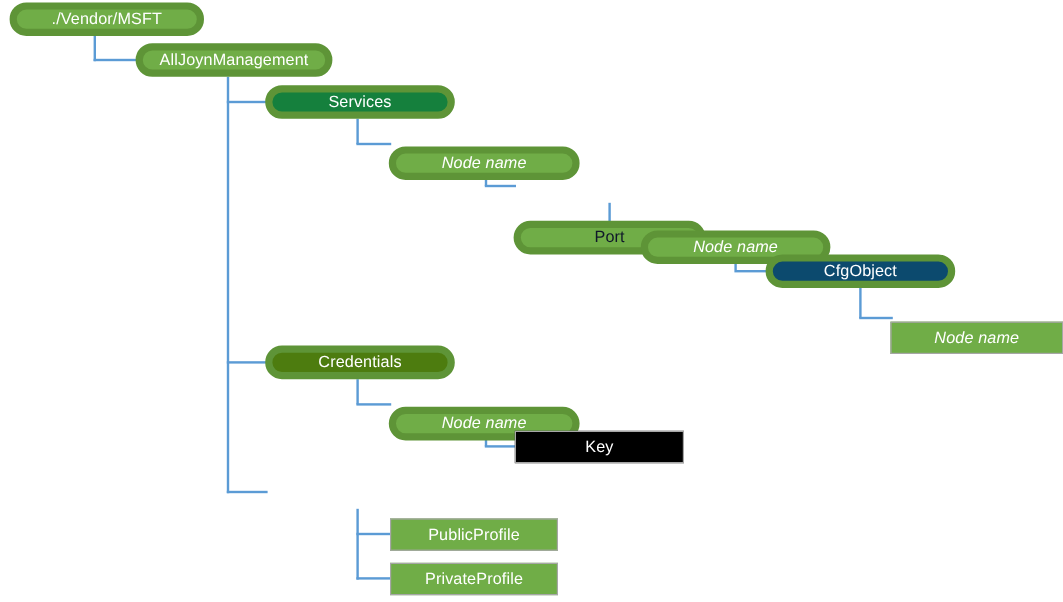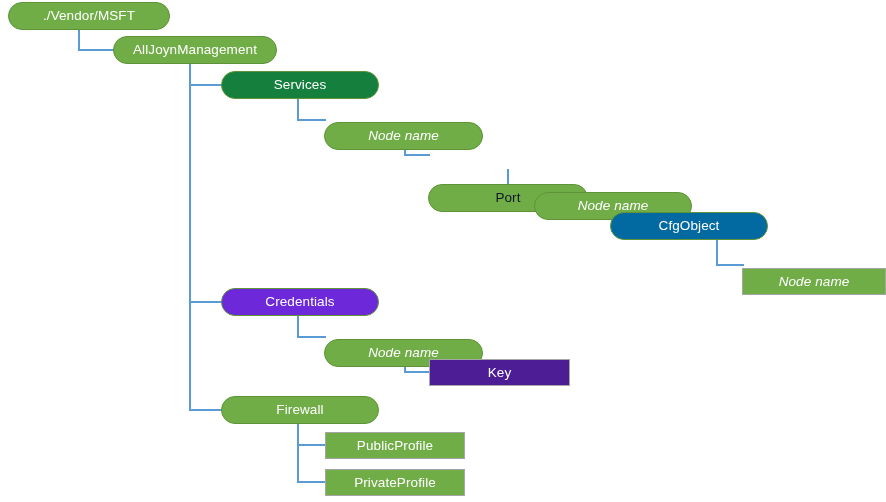--- a/index.html
+++ b/index.html
@@ -25,21 +25,21 @@
     align-items: center;
     justify-content: center;
     font-size: 13.5px;
     line-height: 1;
     letter-spacing: 0.1px;
     white-space: nowrap;
     z-index: 3;
   }
   .node.pill {
     border-radius: 999px;
-    border: 1px solid #a21caf;
+    border: 6px solid #a21caf;
   }
   .node.rect {
     border-radius: 0;
     border: 1px solid #A6A6A6;
   }
   .node.italic {
     font-style: italic;
     font-weight: normal;
     margin-top: 16px;
   }
@@ -92,37 +92,34 @@
     </div>
     <div class="node pill italic" style="left: 324px; top: 106px; width: 159px; height: 28px; background: rgb(112, 173, 71); color: rgb(255, 255, 255); border-color: rgb(94, 148, 55);">
       <span class="node-label">Node name</span>
     </div>
     <div class="node pill" style="left: 428px; top: 141px; width: 160px; height: 28px; background: rgb(112, 173, 71); color: #0f172a; border-color: rgb(94, 148, 55); margin-top: 43px;">
       <span class="node-label">Port</span>
     </div>
     <div class="node pill italic" style="left: 534px; top: 176px; width: 158px; height: 28px; background: rgb(112, 173, 71); color: rgb(255, 255, 255); border-color: rgb(94, 148, 55);">
       <span class="node-label">Node name</span>
     </div>
-    <div class="node pill" style="left: 610px; top: 212px; width: 158px; height: 28px; background: #0369a1; color: rgb(255, 255, 255); border-color: rgb(94, 148, 55);">
+    <div class="node pill" style="left: 638px; top: 212px; width: 158px; height: 28px; background: #0c4a6e; color: rgb(255, 255, 255); border-color: rgb(94, 148, 55);">
       <span class="node-label">CfgObject</span>
     </div>
     <div class="node rect italic" style="left: 742px; top: 252px; width: 144px; height: 27px; background: rgb(112, 173, 71); color: rgb(255, 255, 255); border-color: rgb(166, 166, 166);">
       <span class="node-label">Node name</span>
     </div>
-    <div class="node pill" style="left: 221px; top: 288px; width: 158px; height: 28px; background: #6d28d9; color: rgb(255, 255, 255); border-color: rgb(94, 148, 55);">
+    <div class="node pill" style="left: 221px; top: 288px; width: 158px; height: 28px; background: #4d7c0f; color: rgb(255, 255, 255); border-color: rgb(94, 148, 55);">
       <span class="node-label">Credentials</span>
     </div>
     <div class="node pill italic" style="left: 324px; top: 323px; width: 159px; height: 28px; background: rgb(112, 173, 71); color: rgb(255, 255, 255); border-color: rgb(94, 148, 55);">
       <span class="node-label">Node name</span>
     </div>
-    <div class="node rect" style="left: 429px; top: 359px; width: 141px; height: 27px; background: #4c1d95; color: rgb(255, 255, 255); border-color: rgb(166, 166, 166);">
+    <div class="node rect" style="left: 429px; top: 359px; width: 141px; height: 27px; background: #000000; color: rgb(255, 255, 255); border-color: rgb(166, 166, 166);">
       <span class="node-label">Key</span>
-    </div>
-    <div class="node pill" style="left: 221px; top: 396px; width: 158px; height: 28px; background: rgb(112, 173, 71); color: rgb(255, 255, 255); border-color: rgb(94, 148, 55);">
-      <span class="node-label">Firewall</span>
     </div>
     <div class="node rect" style="left: 325px; top: 432px; width: 140px; height: 27px; background: rgb(112, 173, 71); color: rgb(255, 255, 255); border-color: rgb(166, 166, 166);">
       <span class="node-label">PublicProfile</span>
     </div>
     <div class="node rect" style="left: 325px; top: 469px; width: 140px; height: 27px; background: rgb(112, 173, 71); color: rgb(255, 255, 255); border-color: rgb(166, 166, 166);">
       <span class="node-label">PrivateProfile</span>
     </div>
   </div>
 
 </body></html>

